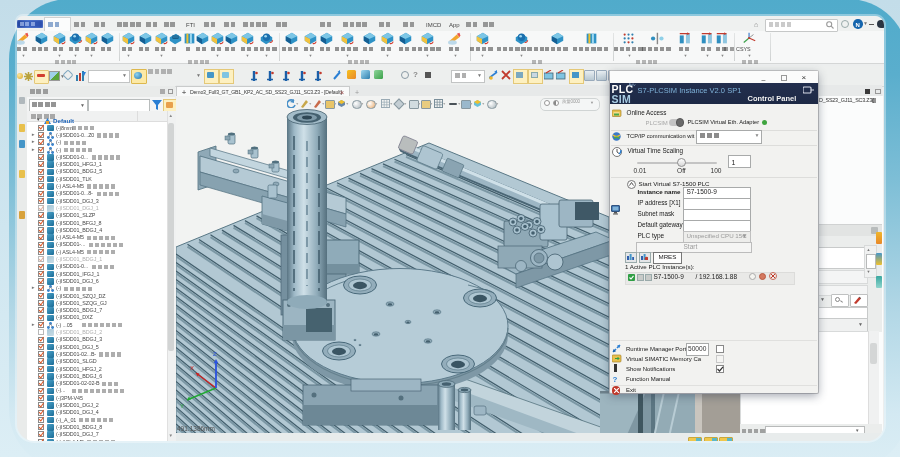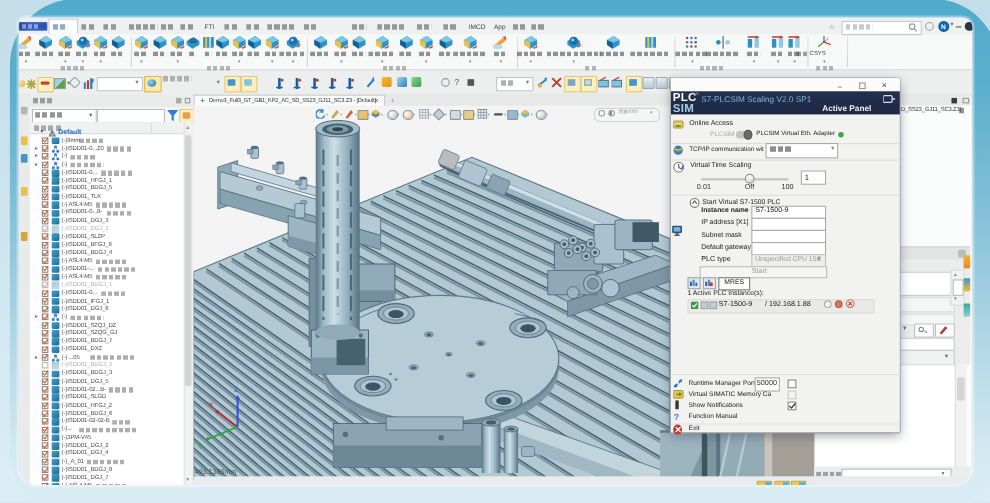--- a/index.html
+++ b/index.html
@@ -1100,22 +1100,22 @@
 <div class="a" style="left:702px;top:420.5px;width:12px;height:5px;background:linear-gradient(90deg,#f0c74c 55%,#5ab8c8 55%);border:1px solid #c8a83c;border-radius:1px;"></div>
 <div class="a" style="left:592.5px;top:55.0px;width:208.5px;height:322.0px;background:#f2f2f0;box-shadow:0 3px 10px rgba(50,60,80,0.45),0 0 0 1px #c9c9c9;border-radius:1px;"></div>
 <div class="a" style="left:592.5px;top:55.0px;width:208.5px;height:11.5px;background:#fbfbfb;border-bottom:1px solid #e8e8e8;"></div>
 <div class="a t" style="left:744.5px;top:59.5px;font-size:7px;color:#333;font-weight:400;">–</div>
 <div class="a" style="left:763.5px;top:59px;width:6px;height:6px;border:1px solid #999;box-sizing:border-box;"></div>
 <div class="a t" style="left:784.5px;top:58.0px;font-size:8px;color:#333;font-weight:400;">×</div>
 <div class="a" style="left:592.5px;top:66.5px;width:208.5px;height:21.5px;background:linear-gradient(180deg,#232f4e,#1d2945);"></div>
 <div class="a t" style="left:594.5px;top:68.0px;font-size:10.5px;color:#fff;font-weight:700;letter-spacing:0.3px;">PLC</div>
 <div class="a t" style="left:594.5px;top:77.5px;font-size:10.5px;color:#a9cce3;font-weight:700;letter-spacing:0.3px;">SIM</div>
 <div class="a t" style="left:611.5px;top:66.5px;font-size:4px;color:#8aa8c8;font-weight:400;">Adv</div>
-<div class="a t" style="left:620.5px;top:70.5px;font-size:7.5px;color:#7fb2d8;font-weight:400;">S7-PLCSIM Scaling V2.0 SP1</div>
-<div class="a t" style="left:730.5px;top:79.0px;font-size:7.5px;color:#f0f0f0;font-weight:700;">Active Panel</div>
+<div class="a t" style="left:620.5px;top:70.5px;font-size:7.5px;color:#7fb2d8;font-weight:400;">S7-PLCSIM Instance V2.0 SP1</div>
+<div class="a t" style="left:730.5px;top:79.0px;font-size:7.5px;color:#f0f0f0;font-weight:700;">Control Panel</div>
 <svg class="a" style="left:785.5px;top:70px" width="11" height="8">
       <rect x="0" y="1" width="8" height="6" rx="1" fill="none" stroke="#d8dce8" stroke-width="1.2"></rect>
       <path d="M8,4 H11" stroke="#d8dce8" stroke-width="1.2"></path>
     </svg>
 <svg class="a" style="left:594.5px;top:93px" width="10" height="8">
       <rect x="0" y="1" width="9" height="6.5" rx="1" fill="#e8c04c" stroke="#a8842c" stroke-width="0.7"></rect>
       <rect x="1.5" y="3" width="6" height="3.5" fill="#f4dc8c"></rect>
       <rect x="2" y="4.5" width="5" height="2" fill="#4aa84a"></rect>
     </svg>
 <div class="a t" style="left:609.5px;top:94.3px;font-size:6.3px;color:#1a1a1a;font-weight:400;">Online Access</div>

